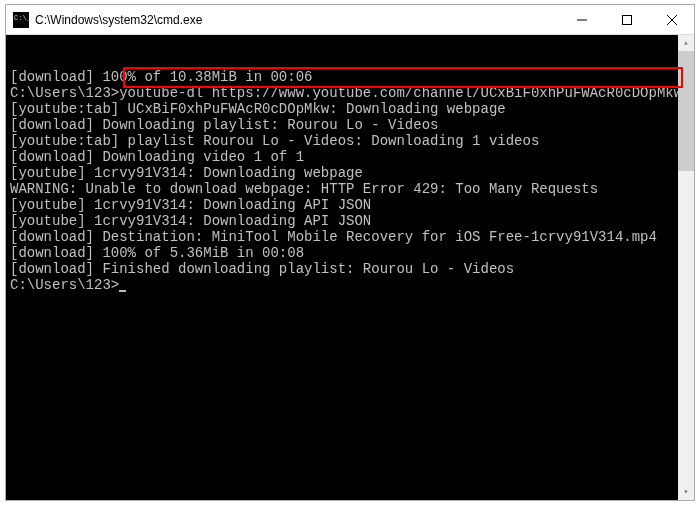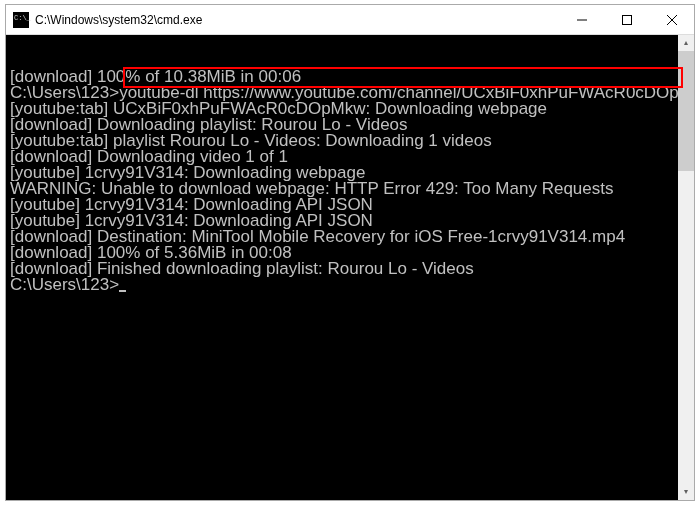--- a/index.html
+++ b/index.html
@@ -63,26 +63,26 @@
       justify-content: center;
       font-family: "Segoe UI", sans-serif;
       font-size: 10px;
       color: #000;
     }
     .titlebar-btn svg { width: 10px; height: 10px; }
     .terminal {
       flex: 1;
       background: #000;
       color: #c0c0c0;
-      font-size: 17px;
+      font-size: 14px;
       line-height: 16px;
       padding: 2px 4px;
       position: relative;
       white-space: pre;
-      font-family: Liberation Sans, sans-serif;
+      font-family: Liberation Mono, monospace;
       overflow: hidden;
     }
     .scrollbar {
       position: absolute;
       right: 0;
       top: 0;
       width: 16px;
       height: 100%;
       background: #f0f0f0;
     }

